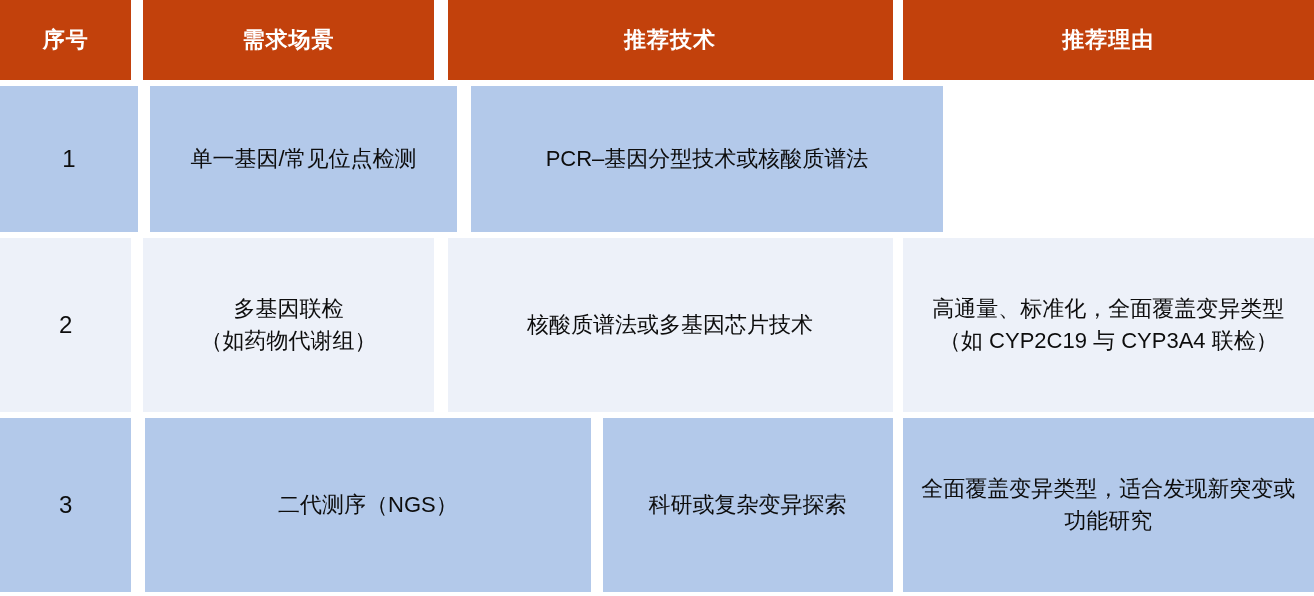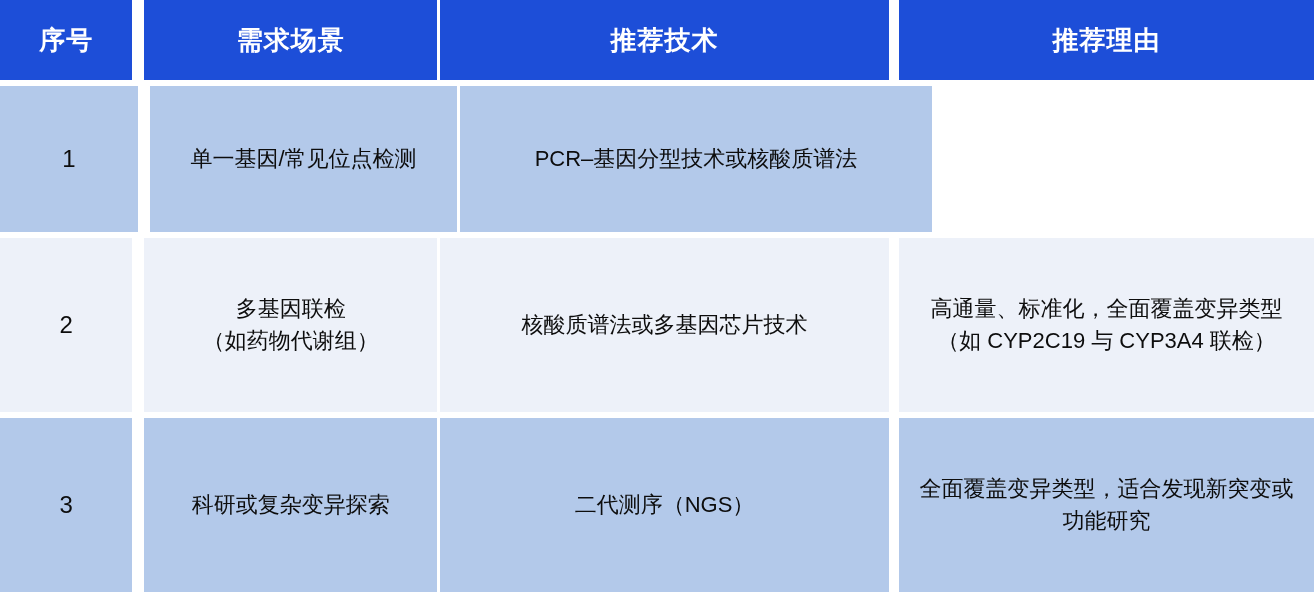--- a/index.html
+++ b/index.html
@@ -40,28 +40,28 @@
     align-items: center;
     justify-content: center;
     text-align: center;
     padding: 4px 14px;
     overflow: hidden;
   }
 
   
   .col-0 { width: 138px; }
   .col-1 { width: 307px; margin-left: 12px; }
-  .col-2 { width: 472px; margin-left: 3px; }
+  .col-2 { width: 472px; margin-left: 14px; }
   .col-3 { width: 436px; margin-left: 10px; }
 
   .row-header .cell {
-    background: #1d4ed8;
+    background: #c2410c;
     color: #ffffff;
     font-weight: bold;
-    font-size: 26px;
+    font-size: 22px;
     letter-spacing: 1px;
     height: 80px;
     align-self: flex-start;
   }
 
   .band-dark .cell { background: #b3c9ea; color: #0d0d0d; }
   .band-light .cell { background: #edf1f9; color: #0d0d0d; }
 
   .row-1 .cell, .row-2 .cell, .row-3 .cell {
     font-size: 22px;
@@ -132,24 +132,24 @@
     </div>
     <div class="cell col-3">
       <span class="wrap">高通量、标准化，全面覆盖变异类型（如 CYP2C19 与 CYP3A4 联检）</span>
     </div>
   </div>
 
   <div class="row row-3 band-dark">
     <div class="cell col-0">
       <span class="idx">3</span>
     </div>
+    <div class="cell col-2">
+      <span class="wrap">二代测序（NGS）</span>
+    </div>
     <div class="cell col-1">
       <span class="wrap">科研或复杂变异探索</span>
-    </div>
-    <div class="cell col-2">
-      <span class="wrap">二代测序（NGS）</span>
     </div>
     <div class="cell col-3">
       <span class="wrap">全面覆盖变异类型，适合发现新突变或功能研究</span>
     </div>
   </div>
 
 </div>
 
 </body></html>

